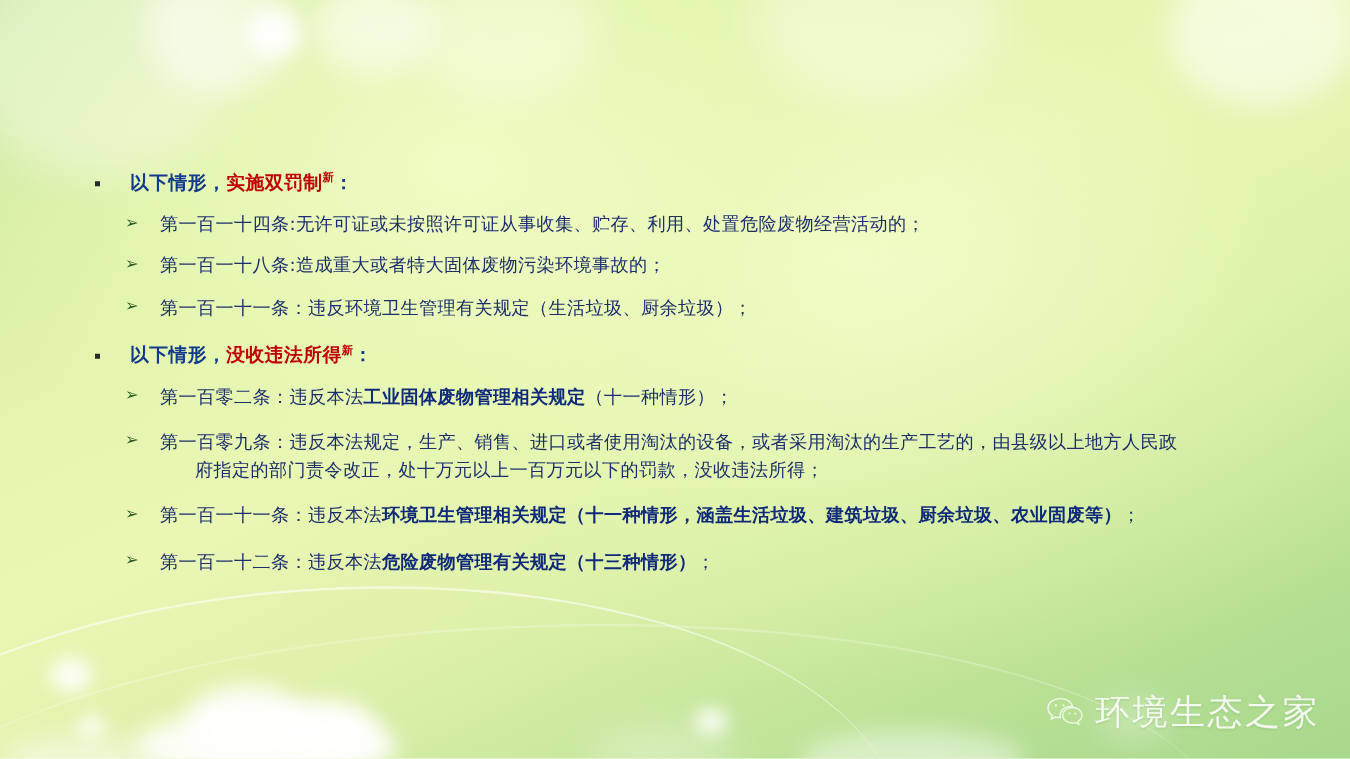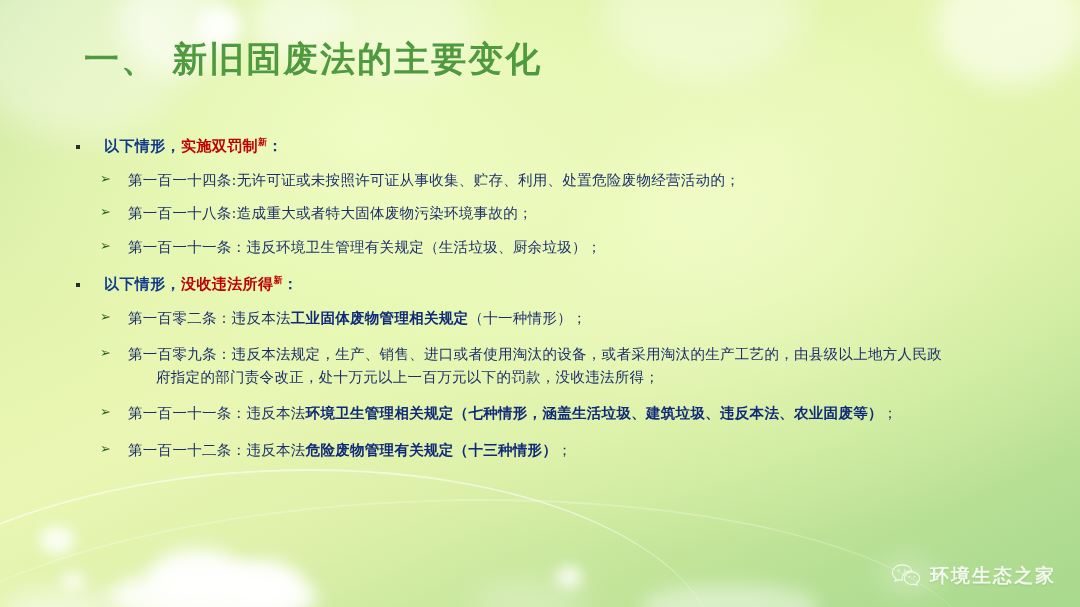--- a/index.html
+++ b/index.html
@@ -156,22 +156,22 @@
   .watermark {
     position: absolute;
     right: 24px;
     bottom: 18px;
     display: flex;
     align-items: center;
     gap: 9px;
     opacity: 0.95;
   }
   .watermark .wm-text {
-    font-size: 19px;
-    font-weight: 700;
+    font-size: 28px;
+    font-weight: 400;
     color: rgba(255,255,255,0.92);
     letter-spacing: 2px;
     text-shadow: 0 1px 2px rgba(110,160,90,0.35);
   }
   .wechat-ico { width: 30px; height: 26px; display: block; opacity: 0.92; }
 </style>
 </head>
 <body>
 
 <div id="slide">
@@ -196,21 +196,20 @@
     <div class="glow faint" style="left:470px; top:584px; width:120px; height:40px;"></div>
     <div class="cloud" style="left:640px; top:584px; width:180px; height:46px; opacity:0.5;"></div>
     <div class="glow soft" style="left:878px; top:556px; width:60px; height:40px; opacity:0.45;"></div>
 
     <div class="swoosh" style="left:-180px; top:470px; width:900px; height:420px; transform: rotate(-3deg);"></div>
     <div class="swoosh" style="left:-120px; top:500px; width:1100px; height:360px; opacity:0.45; transform: rotate(-2deg);"></div>
   </div>
 
   <div class="content">
 
-    <div class="slide-title">一、 新旧固废法的主要变化</div>
 
 
     <div class="body-block">
 
       <div class="lvl1">
         <span>以下情形，</span><span class="hl">实施双罚制</span><span class="sup new">新</span><span>：</span>
       </div>
 
 
       <div class="lvl3">
@@ -232,21 +231,21 @@
 
       <div class="lvl3" style="margin-bottom:14px;">
         <span class="arrow">➢</span><span>第一百零二条：</span><span>违反本法</span><span class="accent">工业固体废物管理相关规定</span><span>（十一种情形）；</span>
       </div>
 
       <div class="lvl3" style="margin-bottom:14px;">
         <span class="arrow">➢</span><span>第一百零九条：</span><span>违反本法规定，生产、销售、进口或者使用淘汰的设备，或者采用淘汰的生产工艺的，由县级以上地方人民政</span><span class="wrap-indent">府指定的部门责令改正，处十万元以上一百万元以下的罚款，没收违法所得；</span>
       </div>
 
       <div class="lvl3" style="margin-bottom:14px;">
-        <span class="arrow">➢</span><span>第一百一十一条：</span><span>违反本法</span><span class="accent">环境卫生管理相关规定（七种情形，涵盖生活垃圾、建筑垃圾、违反本法、农业固废等）</span><span>；</span>
+        <span class="arrow">➢</span><span>第一百一十一条：</span><span>违反本法</span><span class="accent">环境卫生管理相关规定（十一种情形，涵盖生活垃圾、建筑垃圾、厨余垃圾、农业固废等）</span><span>；</span>
       </div>
 
       <div class="lvl3">
         <span class="arrow">➢</span><span>第一百一十二条：</span><span>违反本法</span><span class="accent">危险废物管理有关规定（十三种情形）</span><span>；</span>
       </div>
 
     </div>
 
     <div class="watermark">
       <span>

